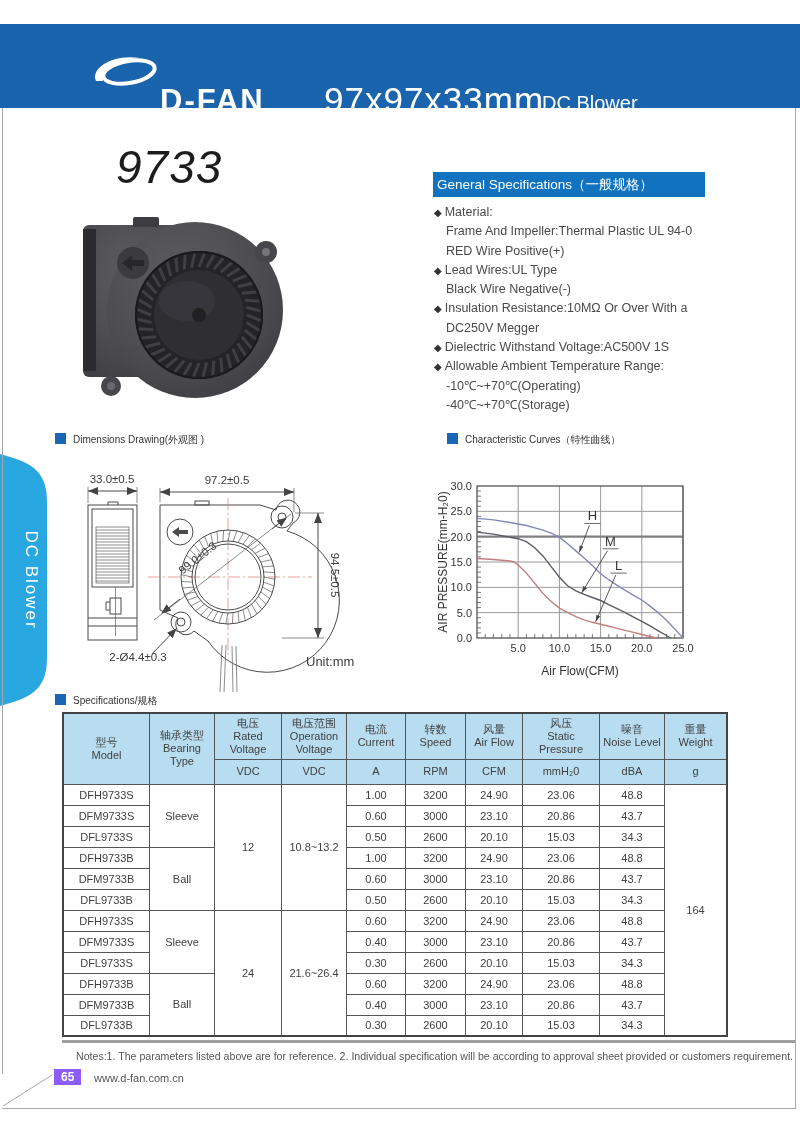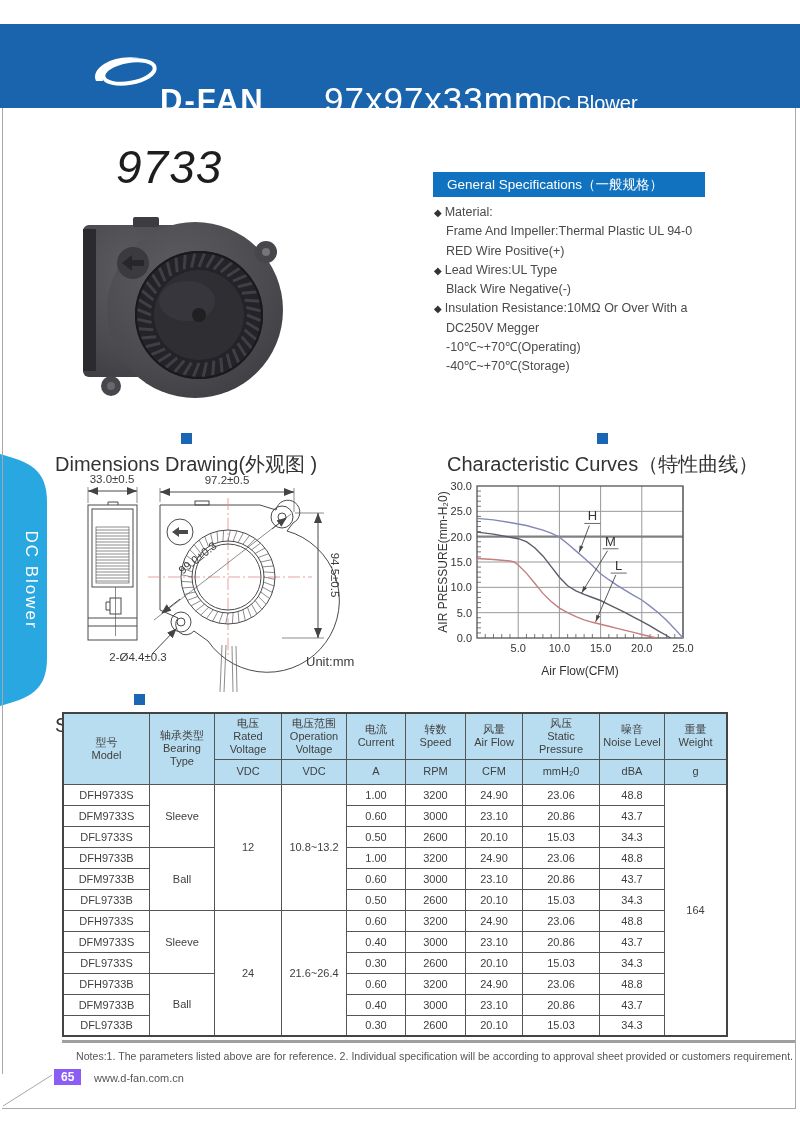--- a/index.html
+++ b/index.html
@@ -14,28 +14,28 @@
   .hsub{position:absolute;left:542px;top:68px;color:#fff;font-size:20px;}
 
   
   .tabtxt{font-size:17px;fill:#ffffff;letter-spacing:2px;}
 
   
   .model{position:absolute;left:116px;top:140px;font-size:46px;color:#1d1d1d;letter-spacing:1px;font-style:italic;}
 
   
   .gsbar{position:absolute;left:433px;top:172px;width:272px;height:25px;background:#1173bf;color:#fff;
-         font-size:13.5px;line-height:25px;padding-left:14px;box-sizing:border-box;}
+         font-size:13.5px;line-height:25px;padding-left:4px;box-sizing:border-box;}
   .gslist{position:absolute;left:434px;top:203px;width:345px;font-size:12.5px;color:#4a4a4a;line-height:19.3px;}
   .gslist .it{white-space:nowrap;}
   .gslist .b{color:#333;font-size:10px;margin-right:3px;}
   .gslist .nb{padding-left:12px;}
 
   
-  .sect{position:absolute;font-size:20px;color:#333;display:flex;align-items:center;gap:7px;flex-direction:column;}
+  .sect{position:absolute;font-size:10px;color:#333;display:flex;align-items:flex-start;gap:7px;}
   .sq{width:11px;height:11px;background:#1b66b4;display:inline-block;}
 
   
   text{font-family:"Liberation Sans",sans-serif;}
   .dim-svg text{font-size:11.5px;fill:#3a3a3a;}
   .dim-svg .ln{stroke:#4a4a4a;stroke-width:1;fill:none;}
   .dim-svg .thin{stroke:#5a5a5a;stroke-width:.7;fill:none;}
   .dim-svg .cl{stroke:#e08a8a;stroke-width:.8;stroke-dasharray:12 3 2 3;fill:none;}
   .chart-svg .grid{stroke:#999;stroke-width:1;fill:none;}
   .chart-svg .gridk{stroke:#808080;stroke-width:2.4;fill:none;}
@@ -152,20 +152,22 @@
 
   <div class="gsbar">General Specifications（一般规格）</div>
   <div class="gslist" id="gs-list">
       <div class="it"><span class="b">◆</span>Material:</div>
       <div class="it nb">Frame And Impeller:Thermal Plastic UL 94-0</div>
       <div class="it nb">RED Wire Positive(+)</div>
       <div class="it"><span class="b">◆</span>Lead Wires:UL Type</div>
       <div class="it nb">Black Wire Negative(-)</div>
       <div class="it"><span class="b">◆</span>Insulation Resistance:10MΩ Or Over With a</div>
       <div class="it nb">DC250V Megger</div>
+      <div class="it"><span class="b">◆</span>Dielectric Withstand Voltage:AC500V 1S</div>
+      <div class="it"><span class="b">◆</span>Allowable Ambient Temperature Range:</div>
       <div class="it nb">-10℃~+70℃(Operating)</div>
       <div class="it nb">-40℃~+70℃(Storage)</div>
     </div>
 
   <div class="sect" style="left:55px;top:433px">
     <span class="sq"></span>
     <span>Dimensions Drawing(外观图 )</span>
   </div>
   <div class="sect" style="left:447px;top:433px">
     <span class="sq"></span>

